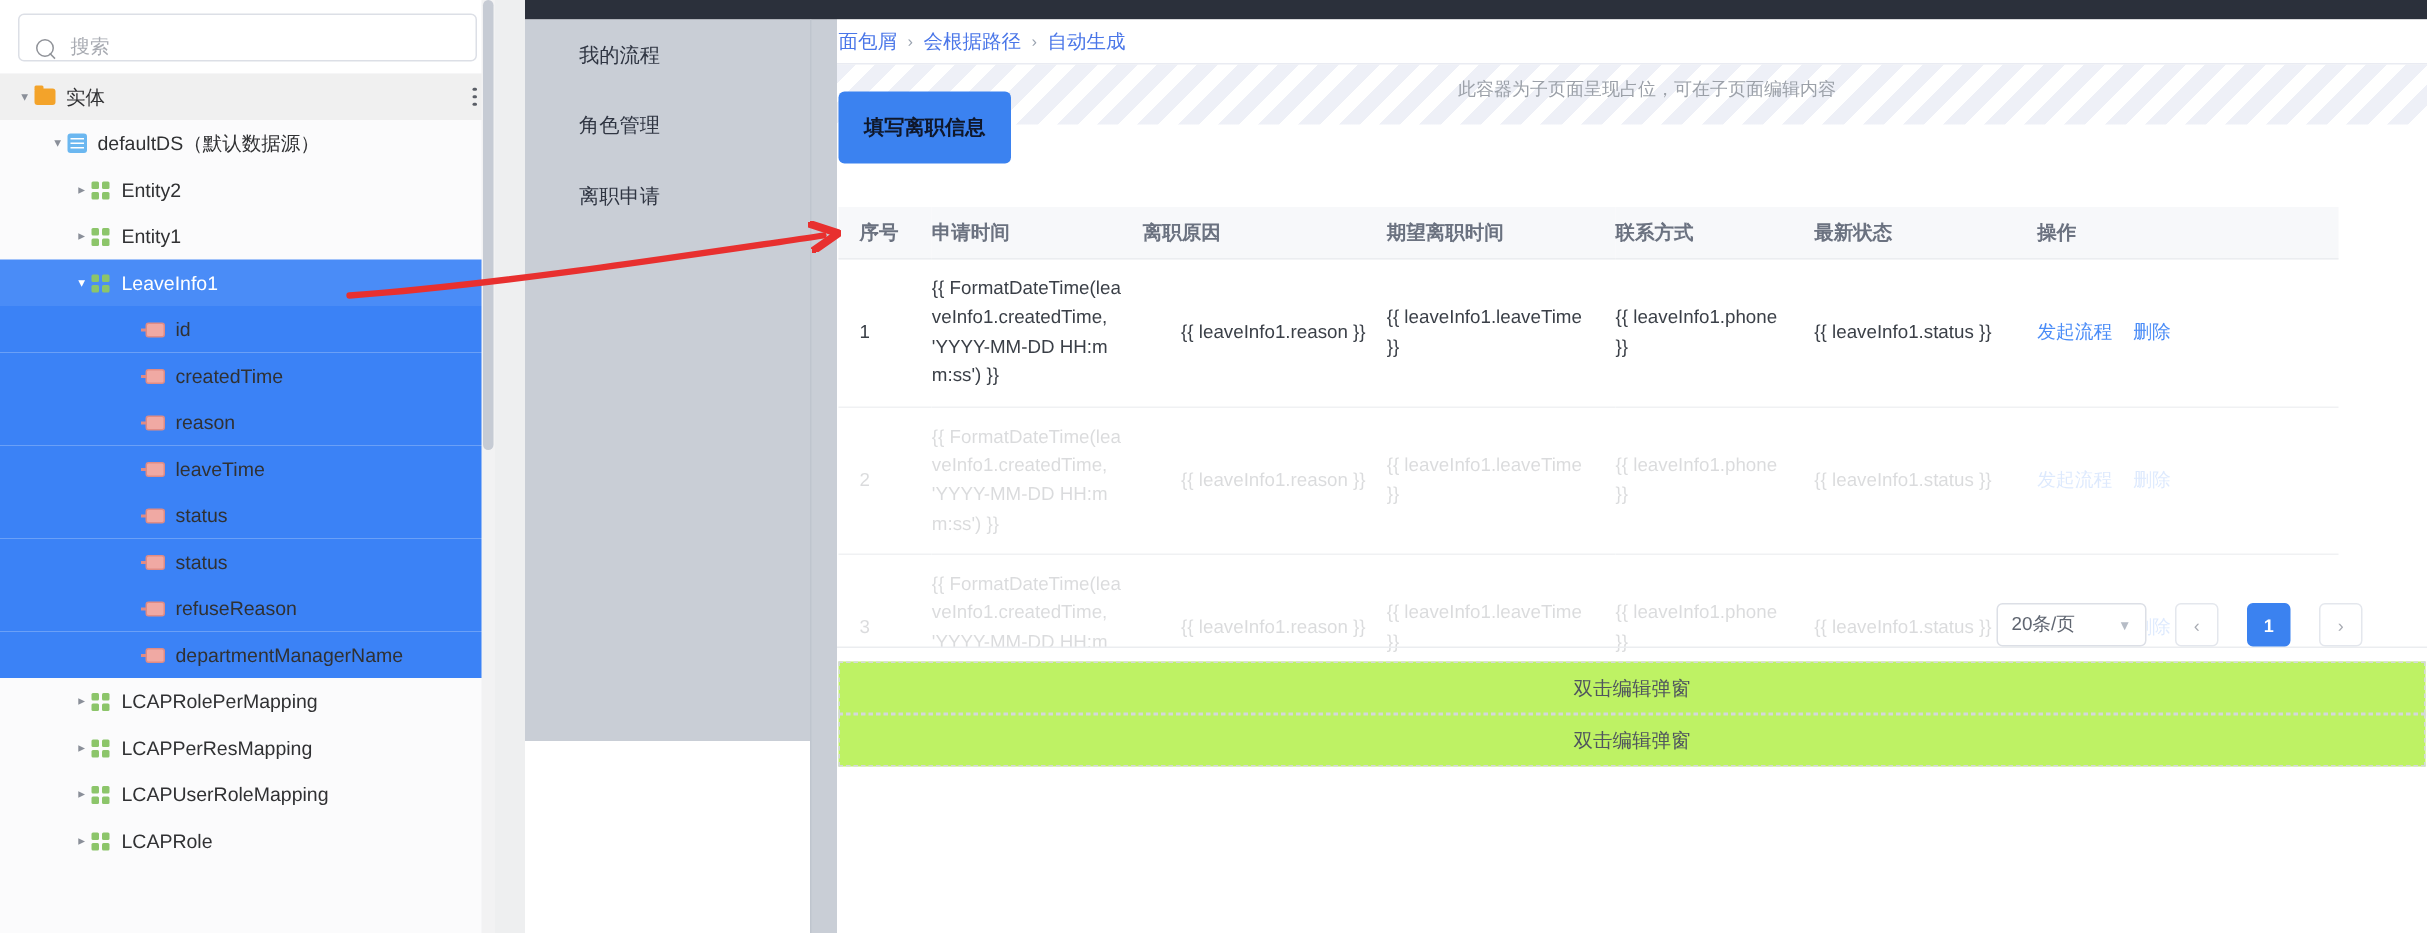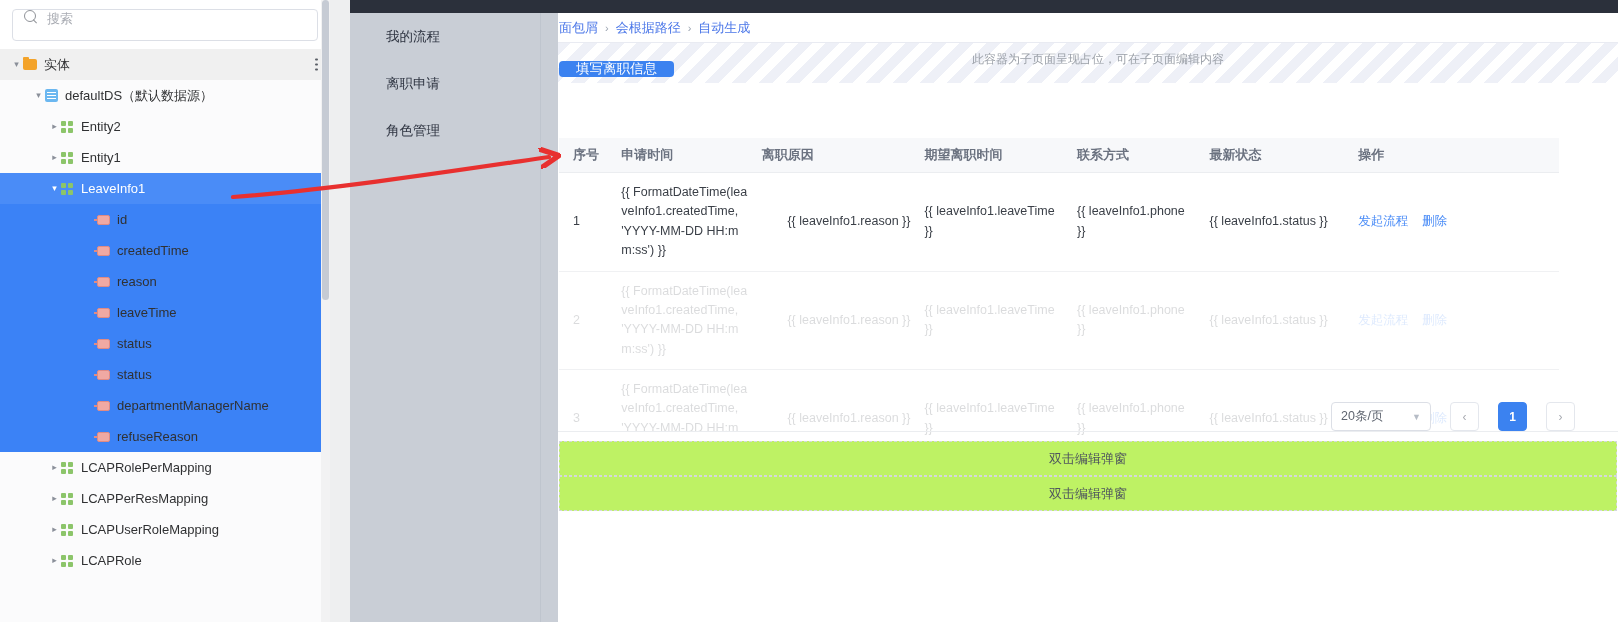--- a/index.html
+++ b/index.html
@@ -10,21 +10,21 @@
   }
   #app { position: relative; width: 1618px; height: 622px; }
 
   
   .sidebar {
     position: absolute; left: 0; top: 0; width: 330px; height: 622px;
     background: #fbfbfc; overflow: hidden;
   }
   .search-wrap { padding: 9px 12px 8px 12px; background: #ffffff; }
   .search-box {
-    display: flex; align-items: flex-start; gap: 9px;
+    display: flex; align-items: flex-end; gap: 9px;
     height: 32px; border: 1px solid #dcdfe6; border-radius: 4px;
     background: #fff; padding: 0 11px;
   }
   .search-box .ph { font-size: 13px; color: #a8abb2; }
   .magnifier { width: 14px; height: 14px; position: relative; flex: none; }
   .magnifier::before {
     content: ""; position: absolute; left: 0; top: 0;
     width: 10px; height: 10px; border: 1.4px solid #909399; border-radius: 50%;
   }
   .magnifier::after {
@@ -104,21 +104,21 @@
 
   
   .gap-col {
     position: absolute; left: 330px; top: 0; width: 20px; height: 622px; background: #eeeff0;
   }
   .topbar {
     position: absolute; left: 350px; top: 0; width: 1268px; height: 13px;
     background: #2b303b;
   }
   .navpanel {
-    position: absolute; left: 350px; top: 13px; width: 190px; height: 609px;
+    position: absolute; left: 350px; top: 13px; width: 190px; height: 481px;
     background: #c9ced6;
   }
   .navpanel .nav-item {
     height: 47px; display: flex; align-items: center; padding-left: 36px;
     font-size: 13.5px; color: #2f3542;
   }
   .navpanel-edge {
     position: absolute; left: 540px; top: 13px; width: 18px; height: 609px;
     background: #c9ced6; border-left: 1px solid #bfc5ce;
   }
@@ -143,23 +143,23 @@
         #eef0f7 9px, #eef0f7 19px);
     border-top: 1px solid #e9ebf2;
   }
   .ph-zone .ph-text {
     position: absolute; right: 394px; top: 8px;
     font-size: 12px; color: #9ba0a8; white-space: nowrap;
   }
 
   .btn-primary {
     position: absolute; left: 1px; top: 48px;
-    height: 16px; padding: 0 17px; border: none; border-radius: 4px;
-    background: #3b82f0; color: #ffffff; font-size: 13.5px; cursor: pointer;
-    font-family: inherit; display: flex; align-items: center;
+    height: 48px; padding: 0 17px; border: none; border-radius: 4px;
+    background: #3b82f0; color: #0f172a; font-size: 13.5px; cursor: pointer;
+    font-family: inherit; display: flex; align-items: center; font-weight: bold;
   }
 
   .table-wrap { position: absolute; left: 1px; top: 125px; width: 1000px; }
   table.grid { width: 1000px; border-collapse: collapse; table-layout: fixed; }
   table.grid th {
     background: #f7f8fa; color: #6b7280; font-size: 13px; font-weight: bold;
     text-align: left; padding: 8px 0 8px 0; height: 32px;
     border-bottom: 1px solid #ebedf0; white-space: nowrap;
   }
   table.grid td {
@@ -302,26 +302,26 @@
           <span class="node-label">status</span>
         </div>
         <div class="node field">
           <span class="caret"></span>
           <span class="ico ico-field"></span>
           <span class="node-label">status</span>
         </div>
         <div class="node field">
           <span class="caret"></span>
           <span class="ico ico-field"></span>
+          <span class="node-label">refuseReason</span>
+        </div>
+        <div class="node field">
+          <span class="caret"></span>
+          <span class="ico ico-field"></span>
           <span class="node-label">departmentManagerName</span>
-        </div>
-        <div class="node field">
-          <span class="caret"></span>
-          <span class="ico ico-field"></span>
-          <span class="node-label">refuseReason</span>
         </div>
         <div class="node entity2">
           <span class="caret">▸</span>
           <span class="ico ico-grid">
             <i></i>
             <i></i>
             <i></i>
             <i></i>
           </span>
           <span class="node-label">LCAPRolePerMapping</span>
@@ -363,22 +363,22 @@
   </div>
 
   <div class="gap-col"></div>
 
   <div class="topbar">
     
   </div>
 
   <div class="navpanel" id="nav-host">
       <div class="nav-item">我的流程</div>
+      <div class="nav-item">角色管理</div>
       <div class="nav-item">离职申请</div>
-      <div class="nav-item">角色管理</div>
     </div>
   <div class="navpanel-edge"></div>
 
   <div class="content">
 
     <div class="crumb-bar" id="crumb-host">
         <span class="crumb">面包屑</span>
         <span class="crumb-sep">›</span>
         <span class="crumb">会根据路径</span>
         <span class="crumb-sep">›</span>

